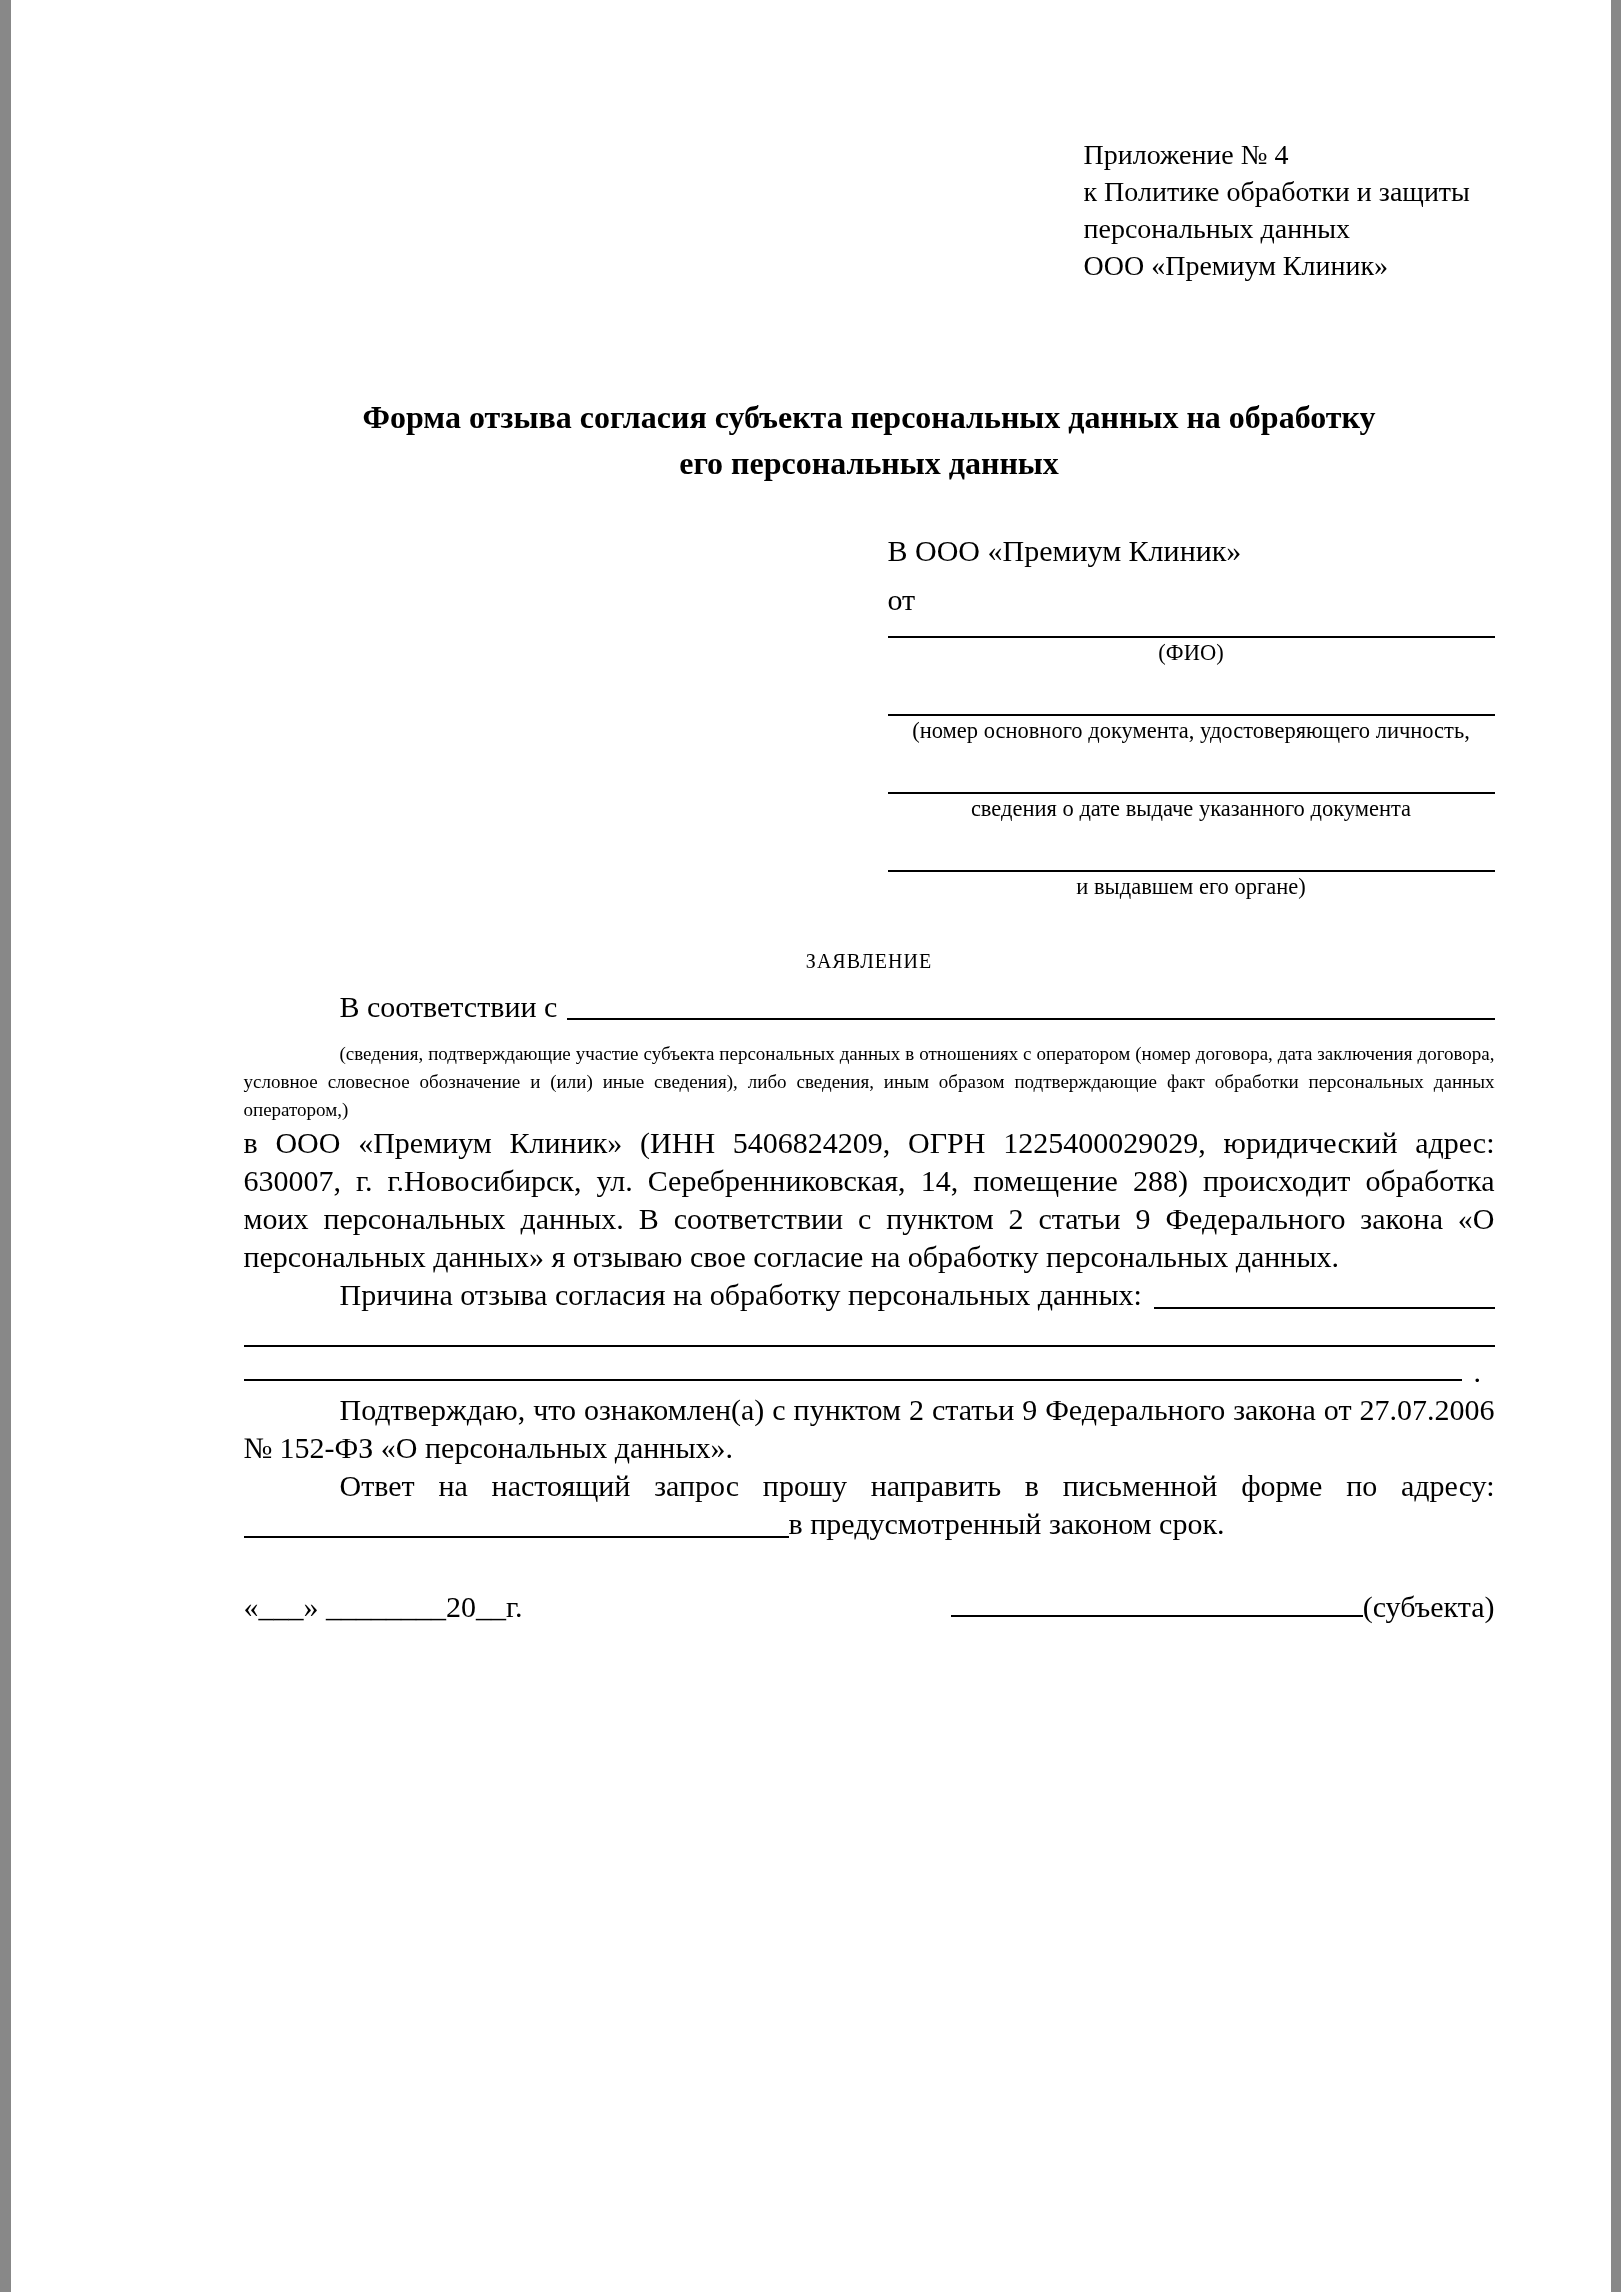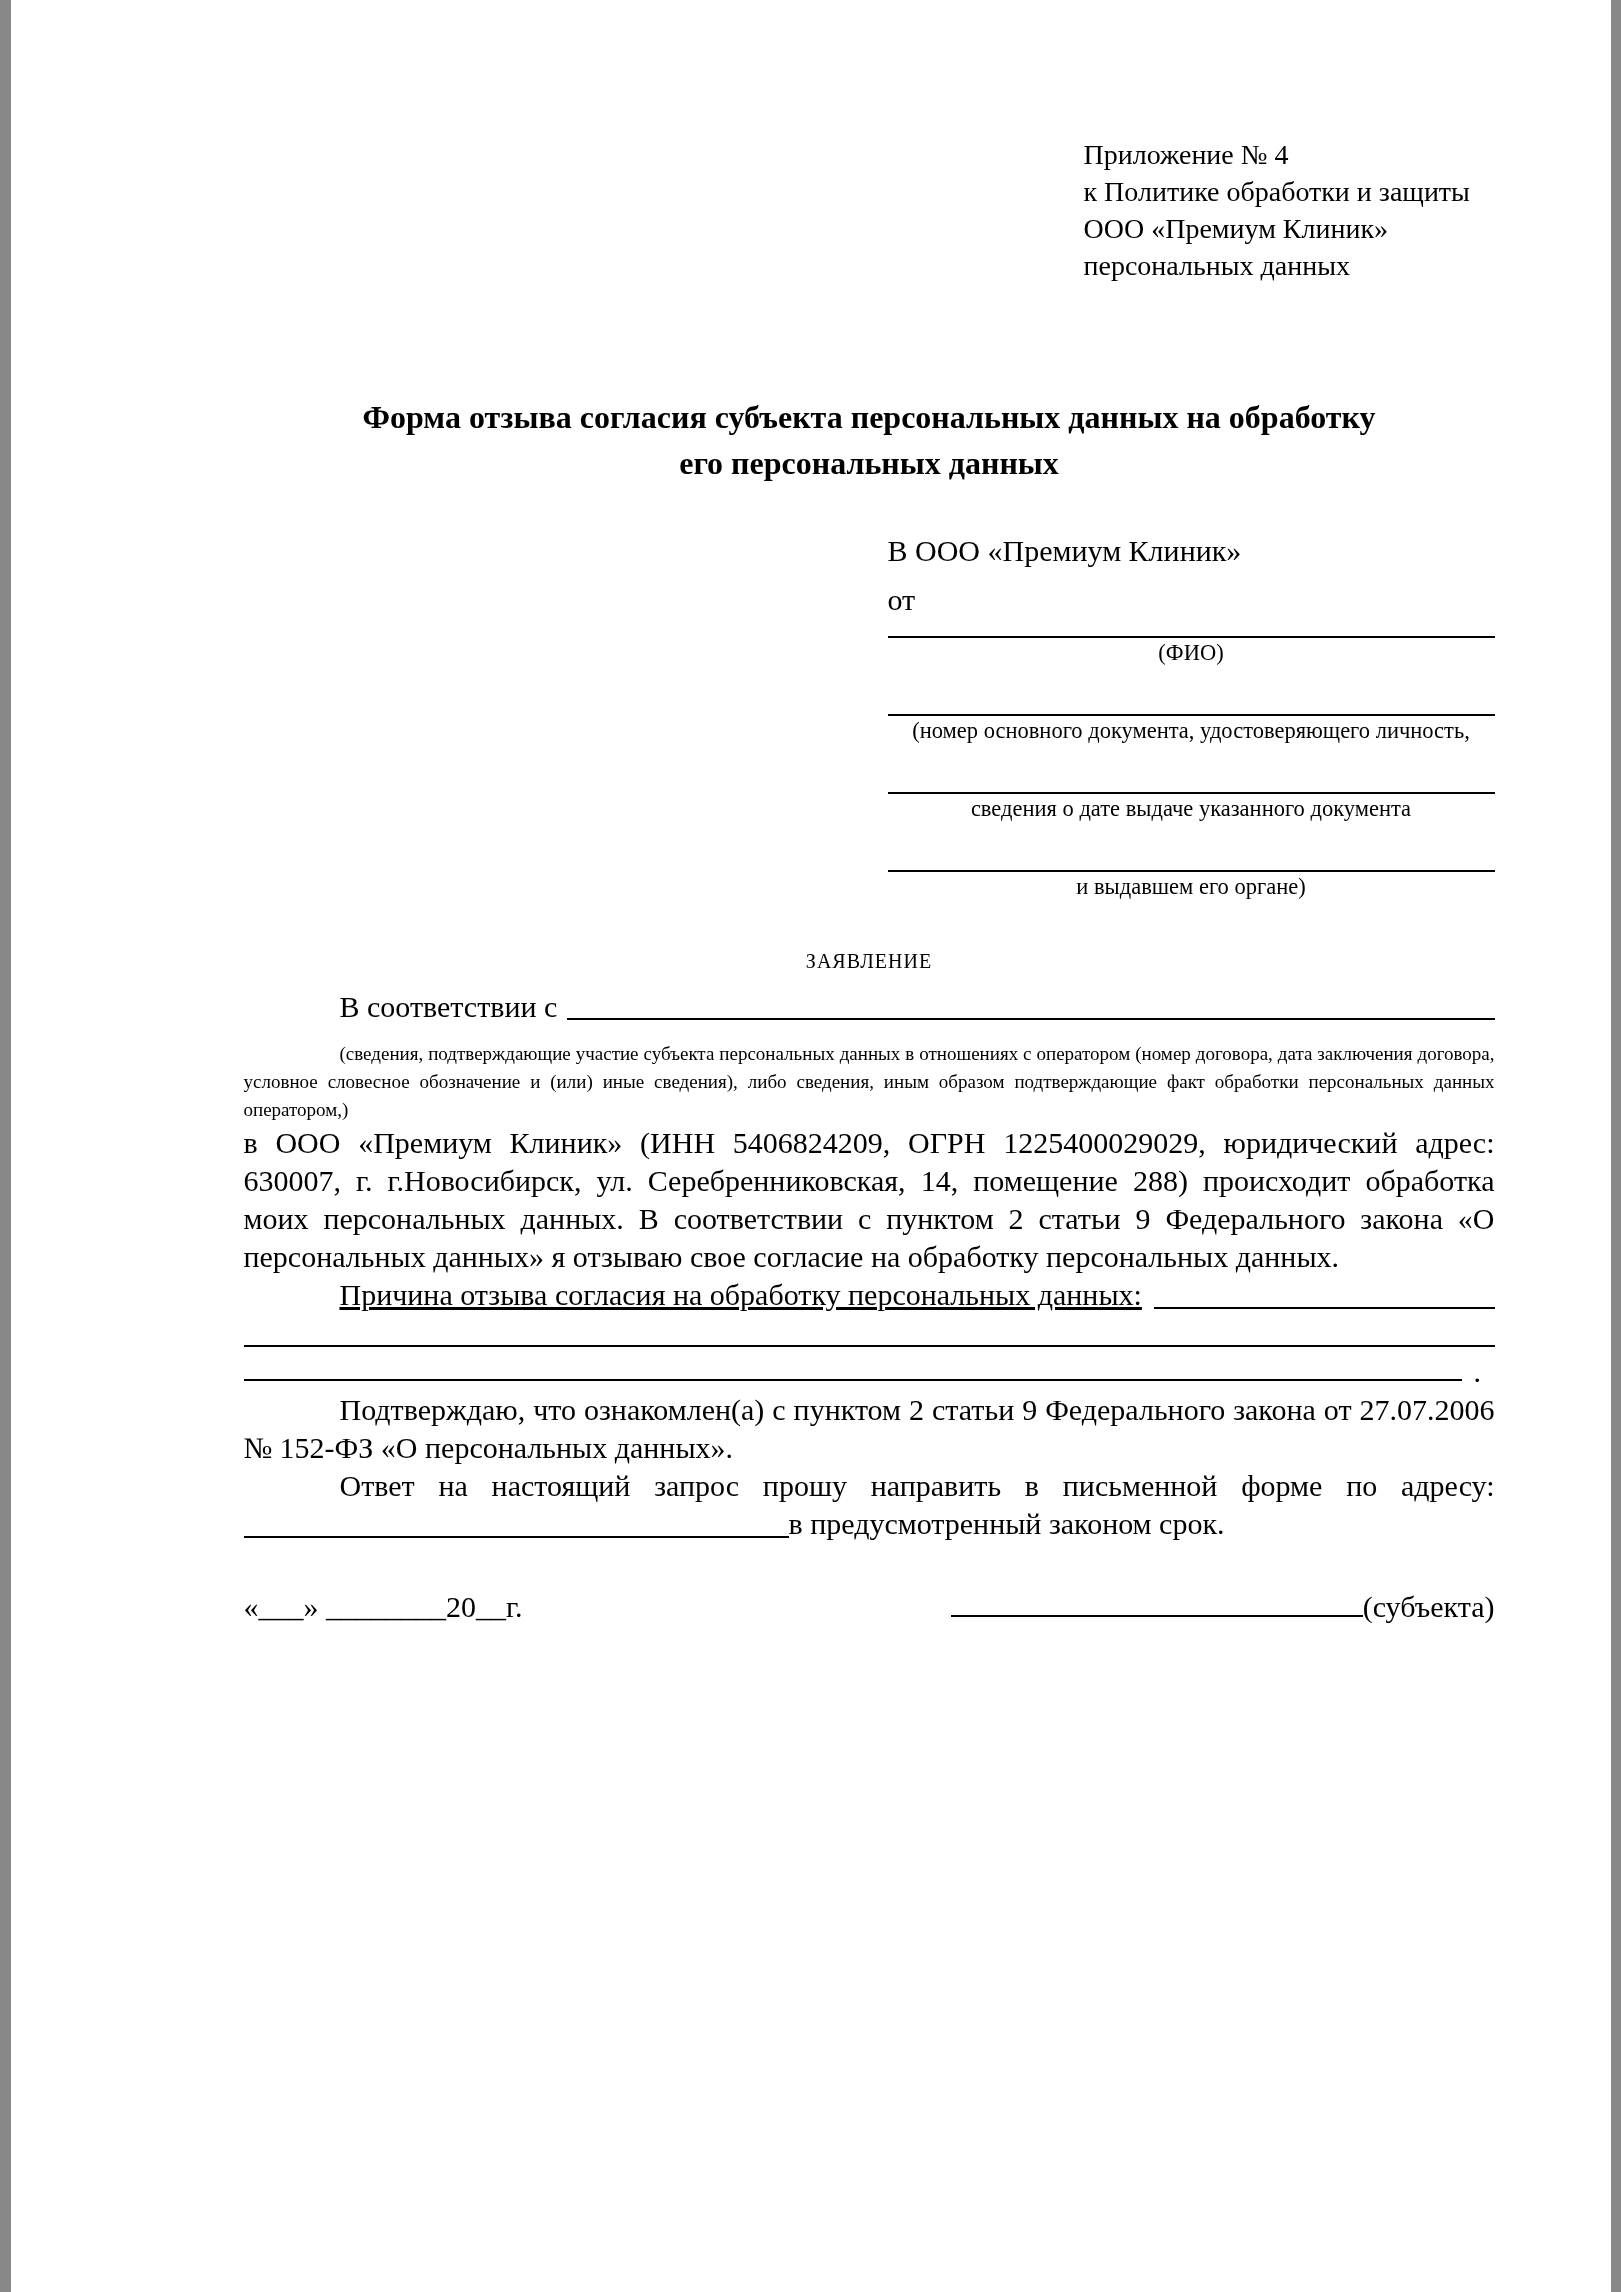--- a/index.html
+++ b/index.html
@@ -88,21 +88,21 @@
     line-height: 38px;
     text-align: justify;
   }
 
   .reason-row {
     display: flex;
     font-size: 30px;
     line-height: 38px;
     padding-left: 96px;
   }
-  .reason-row .label { white-space: nowrap; text-decoration: underline; }
+  .reason-row .label { white-space: nowrap; }
   .reason-row .fill {
     flex: 1;
     border-bottom: 2.9px solid #000;
     margin: 0 0 4.9px 11.8px;
   }
 
   .blank-line-1 {
     margin-top: 31px;
     border-bottom: 2.9px solid #000;
   }
@@ -162,22 +162,22 @@
   }
 </style>
 </head>
 <body>
 
 <div class="page">
 
   <div class="header-block">
     <div>Приложение № 4</div>
     <div>к Политике обработки и защиты</div>
+    <div>персональных данных</div>
     <div>ООО «Премиум Клиник»</div>
-    <div>персональных данных</div>
   </div>
 
   <div class="title">
     <div>Форма отзыва согласия субъекта персональных данных на обработку</div>
     <div>его персональных данных</div>
   </div>
 
   <div class="recipient">
     <div class="org">В ООО «Премиум Клиник»</div>
     <div class="from">от</div>

